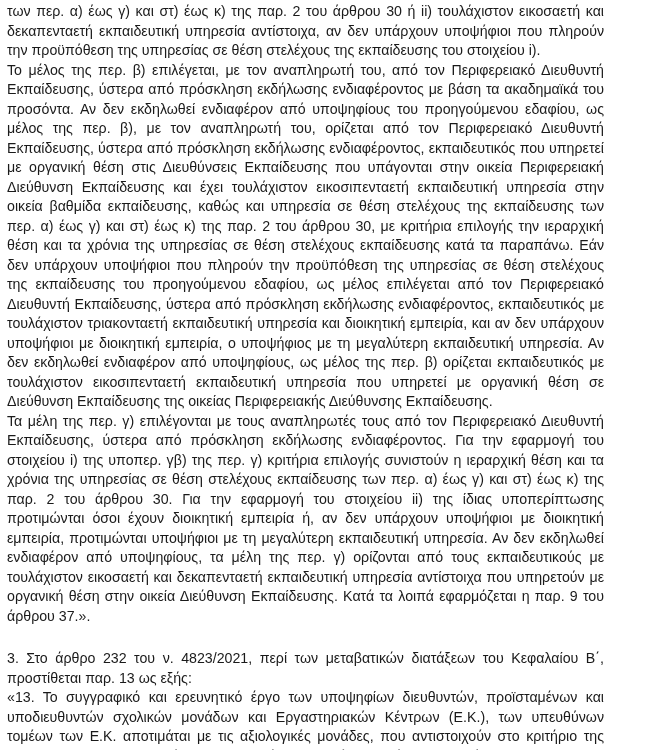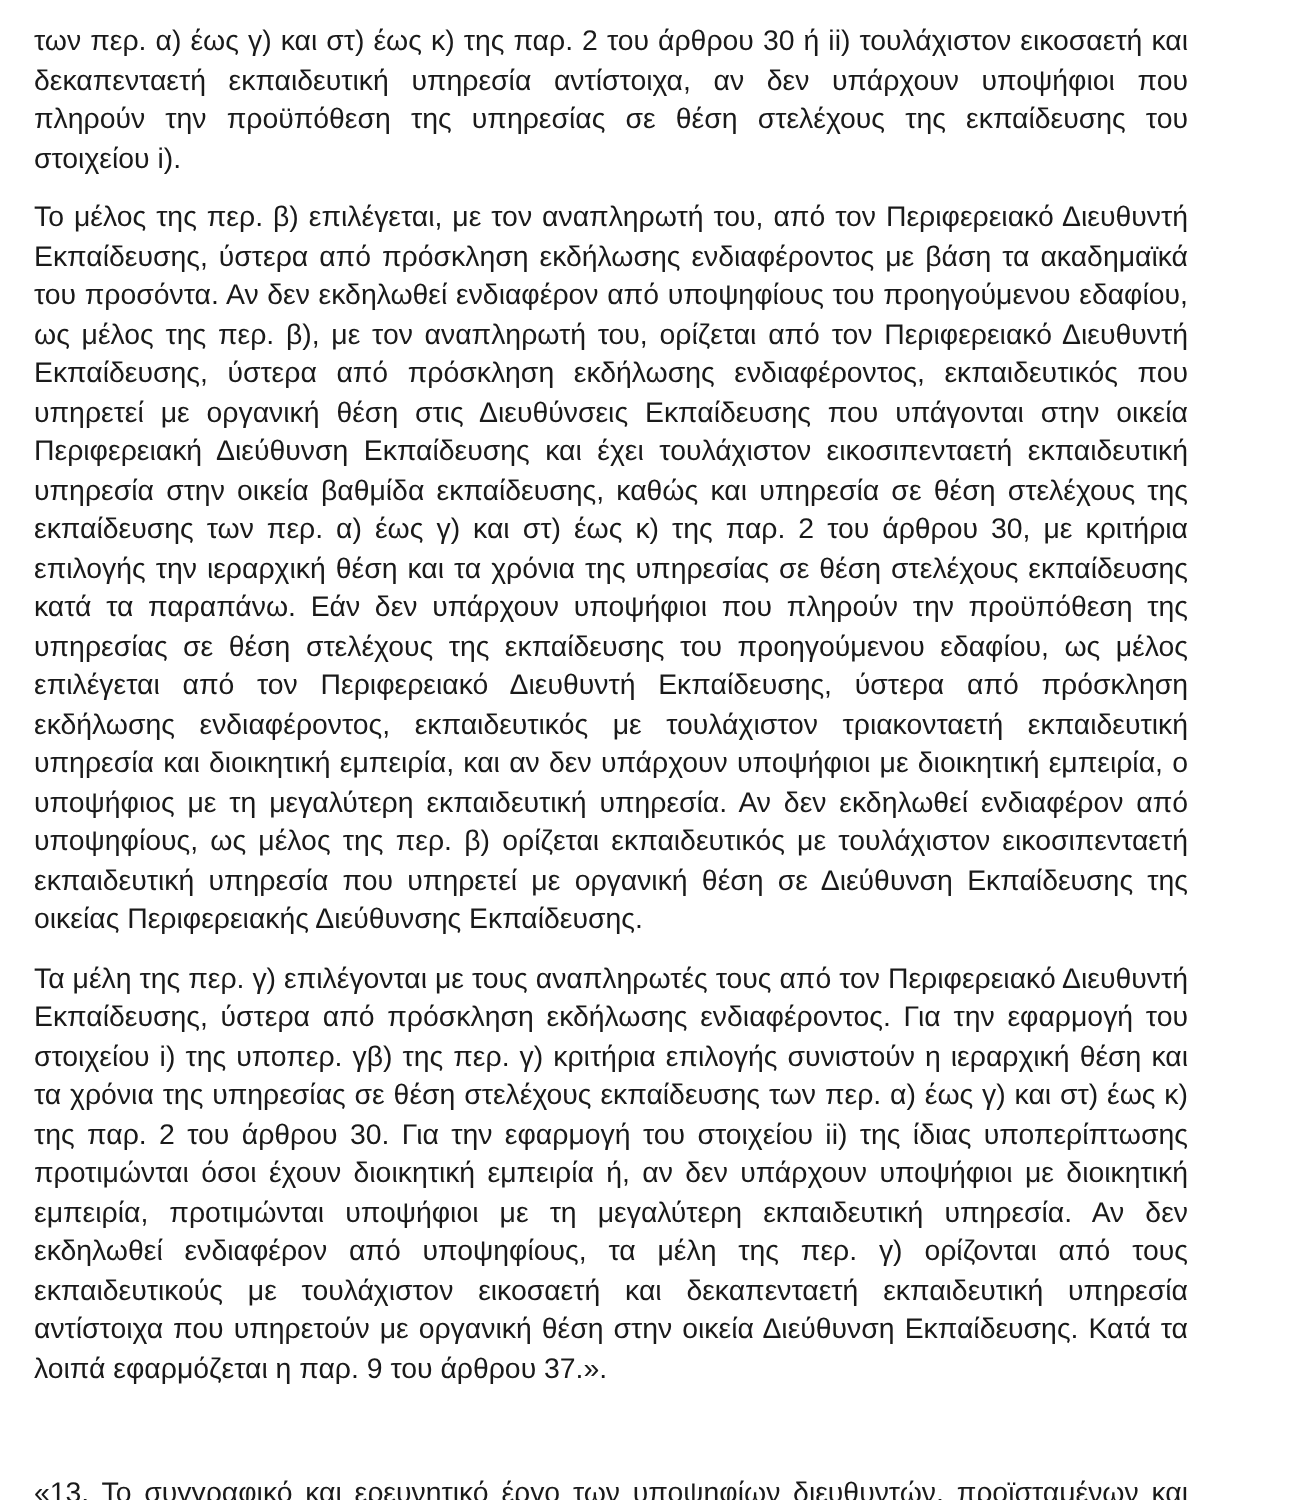--- a/index.html
+++ b/index.html
@@ -7,25 +7,26 @@
   .page {
     position: absolute;
     left: 7px;
     top: 2px;
     width: 597px;
     font-family: "Liberation Sans", "DejaVu Sans", sans-serif;
     font-size: 14.2px;
     line-height: 19.5px;
     color: #1a1a1a;
   }
-  .para { margin: 10px; text-align: justify; text-align-last: left; }
+  .para { margin: 0; text-align: justify; text-align-last: left; }
   .gap { height: 23px; }
 </style>
 </head>
 <body>
 
 <div class="page">
   <p class="para">των περ. α) έως γ) και στ) έως κ) της παρ. 2 του άρθρου 30 ή ii) τουλάχιστον εικοσαετή και δεκαπενταετή εκπαιδευτική υπηρεσία αντίστοιχα, αν δεν υπάρχουν υποψήφιοι που πληρούν την προϋπόθεση της υπηρεσίας σε θέση στελέχους της εκπαίδευσης του στοιχείου i).</p>
   <p class="para">Το μέλος της περ. β) επιλέγεται, με τον αναπληρωτή του, από τον Περιφερειακό Διευθυντή Εκπαίδευσης, ύστερα από πρόσκληση εκδήλωσης ενδιαφέροντος με βάση τα ακαδημαϊκά του προσόντα. Αν δεν εκδηλωθεί ενδιαφέρον από υποψηφίους του προηγούμενου εδαφίου, ως μέλος της περ. β), με τον αναπληρωτή του, ορίζεται από τον Περιφερειακό Διευθυντή Εκπαίδευσης, ύστερα από πρόσκληση εκδήλωσης ενδιαφέροντος, εκπαιδευτικός που υπηρετεί με οργανική θέση στις Διευθύνσεις Εκπαίδευσης που υπάγονται στην οικεία Περιφερειακή Διεύθυνση Εκπαίδευσης και έχει τουλάχιστον εικοσιπενταετή εκπαιδευτική υπηρεσία στην οικεία βαθμίδα εκπαίδευσης, καθώς και υπηρεσία σε θέση στελέχους της εκπαίδευσης των περ. α) έως γ) και στ) έως κ) της παρ. 2 του άρθρου 30, με κριτήρια επιλογής την ιεραρχική θέση και τα χρόνια της υπηρεσίας σε θέση στελέχους εκπαίδευσης κατά τα παραπάνω. Εάν δεν υπάρχουν υποψήφιοι που πληρούν την προϋπόθεση της υπηρεσίας σε θέση στελέχους της εκπαίδευσης του προηγούμενου εδαφίου, ως μέλος επιλέγεται από τον Περιφερειακό Διευθυντή Εκπαίδευσης, ύστερα από πρόσκληση εκδήλωσης ενδιαφέροντος, εκπαιδευτικός με τουλάχιστον τριακονταετή εκπαιδευτική υπηρεσία και διοικητική εμπειρία, και αν δεν υπάρχουν υποψήφιοι με διοικητική εμπειρία, ο υποψήφιος με τη μεγαλύτερη εκπαιδευτική υπηρεσία. Αν δεν εκδηλωθεί ενδιαφέρον από υποψηφίους, ως μέλος της περ. β) ορίζεται εκπαιδευτικός με τουλάχιστον εικοσιπενταετή εκπαιδευτική υπηρεσία που υπηρετεί με οργανική θέση σε Διεύθυνση Εκπαίδευσης της οικείας Περιφερειακής Διεύθυνσης Εκπαίδευσης.</p>
   <p class="para">Τα μέλη της περ. γ) επιλέγονται με τους αναπληρωτές τους από τον Περιφερειακό Διευθυντή Εκπαίδευσης, ύστερα από πρόσκληση εκδήλωσης ενδιαφέροντος. Για την εφαρμογή του στοιχείου i) της υποπερ. γβ) της περ. γ) κριτήρια επιλογής συνιστούν η ιεραρχική θέση και τα χρόνια της υπηρεσίας σε θέση στελέχους εκπαίδευσης των περ. α) έως γ) και στ) έως κ) της παρ. 2 του άρθρου 30. Για την εφαρμογή του στοιχείου ii) της ίδιας υποπερίπτωσης προτιμώνται όσοι έχουν διοικητική εμπειρία ή, αν δεν υπάρχουν υποψήφιοι με διοικητική εμπειρία, προτιμώνται υποψήφιοι με τη μεγαλύτερη εκπαιδευτική υπηρεσία. Αν δεν εκδηλωθεί ενδιαφέρον από υποψηφίους, τα μέλη της περ. γ) ορίζονται από τους εκπαιδευτικούς με τουλάχιστον εικοσαετή και δεκαπενταετή εκπαιδευτική υπηρεσία αντίστοιχα που υπηρετούν με οργανική θέση στην οικεία Διεύθυνση Εκπαίδευσης. Κατά τα λοιπά εφαρμόζεται η παρ. 9 του άρθρου 37.».</p>
   <div class="gap"></div>
+  <p class="para">3. Στο άρθρο 232 του ν. 4823/2021, περί των μεταβατικών διατάξεων του Κεφαλαίου Β΄, προστίθεται παρ. 13 ως εξής:</p>
   <p class="para">«13. Το συγγραφικό και ερευνητικό έργο των υποψηφίων διευθυντών, προϊσταμένων και υποδιευθυντών σχολικών μονάδων και Εργαστηριακών Κέντρων (Ε.Κ.), των υπευθύνων τομέων των Ε.Κ. αποτιμάται με τις αξιολογικές μονάδες, που αντιστοιχούν στο κριτήριο της περ. δ) της παρ. 2 του άρθρου 33 από το Τοπικό Συμβούλιο Επιλογής της παρ. 12 του παρόντος.».</p>
 </div>
 
 </body></html>

